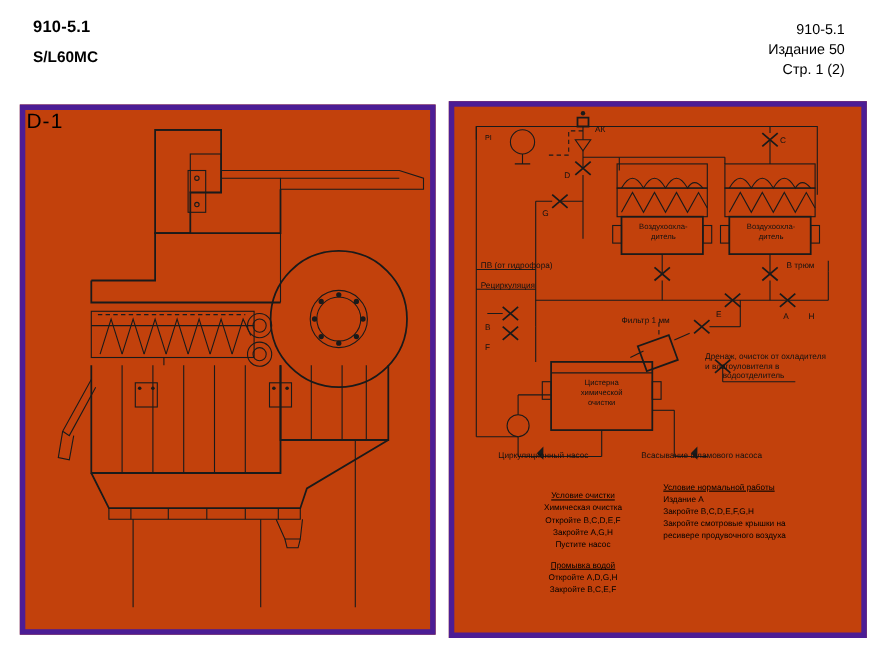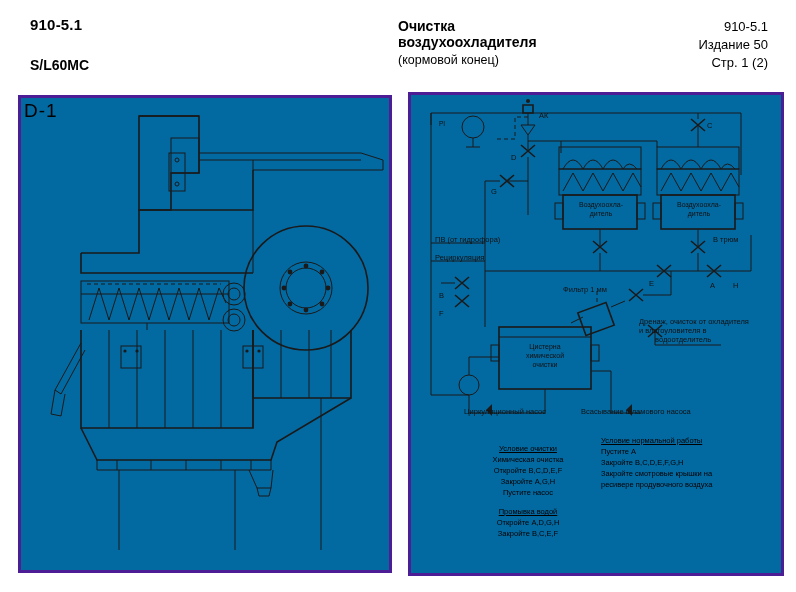--- a/index.html
+++ b/index.html
@@ -9,33 +9,33 @@
     font-family:"Liberation Sans", sans-serif;
     color:#000;
     position:relative;
     overflow:hidden;
   }
   .page{position:absolute;left:0;top:0;width:796px;height:476px;}
 
   
   .hdr-left{position:absolute;left:30px;top:16px;}
   .hdr-code{font-size:15px;font-weight:bold;letter-spacing:.2px;}
-  .hdr-model{font-size:14px;font-weight:bold;margin-top:24px;}
+  .hdr-model{font-size:14px;font-weight:bold;margin-top:10px;}
 
   .logo{position:absolute;left:255px;top:12px;width:108px;height:66px;}
   .logo svg{display:block;}
 
   .hdr-title{position:absolute;left:398px;top:18px;width:190px;}
   .hdr-title .t1{font-size:14px;font-weight:bold;line-height:16px;}
   .hdr-title .t2{font-size:12.5px;margin-top:3px;}
 
   .hdr-right{position:absolute;right:28px;top:18px;text-align:right;font-size:13px;line-height:18px;}
 
   
-  .panel{position:absolute;border:3px solid #4c1d95;background:#0369a1;}
+  .panel{position:absolute;border:5px solid #4c1d95;background:#c2410c;}
   #panel-left{left:18px;top:95px;width:368px;height:472px;}
   #panel-right{left:408px;top:92px;width:370px;height:478px;}
 
   .dlabel{position:absolute;left:24px;top:100px;font-size:19px;letter-spacing:1px;}
 
   svg.draw{position:absolute;left:0;top:0;}
   .s{fill:none;stroke:#1a1a1a;stroke-width:1;}
   .s2{fill:none;stroke:#1a1a1a;stroke-width:1.6;}
   .sth{fill:none;stroke:#1a1a1a;stroke-width:2.2;}
   .dash{fill:none;stroke:#1a1a1a;stroke-width:1;stroke-dasharray:4 3;}
@@ -51,25 +51,20 @@
 <body>
 
 <div class="page">
 
   <div class="hdr-left">
     <div class="hdr-code">910-5.1</div>
     <div class="hdr-model">S/L60MC</div>
   </div>
 
 
-  <div class="hdr-title">
-    <div class="t1">Очистка</div>
-    <div class="t1">воздухоохладителя</div>
-    <div class="t2">(кормовой конец)</div>
-  </div>
 
   <div class="hdr-right">
     <div>910-5.1</div>
     <div>Издание 50</div>
     <div>Стр. 1 (2)</div>
   </div>
 
   <div class="panel" id="panel-left">
     <svg class="draw" width="368" height="472" viewBox="0 0 368 472">
 
@@ -307,36 +302,36 @@
     <div class="cap" style="left:28px;top:214px;">F</div>
 
     <div class="boxlabel" style="left:92px;top:248px;width:84px;">Цистерна</div>
     <div class="boxlabel" style="left:92px;top:257px;width:84px;">химической</div>
     <div class="boxlabel" style="left:92px;top:266px;width:84px;">очистки</div>
 
     <div class="cap" style="left:228px;top:222px;">Дренаж, очисток от охладителя</div>
     <div class="cap" style="left:228px;top:231px;">и влагоуловителя в</div>
     <div class="cap" style="left:244px;top:240px;">водоотделитель</div>
 
-    <div class="cap" style="left:32px;top:312px;padding-left:21px;">Циркуляционный насос</div>
+    <div class="cap" style="left:19px;top:312px;padding-left:21px;">Циркуляционный насос</div>
     <div class="cap" style="left:170px;top:312px;">Всасывание шламового насоса</div>
 
     <div class="legend" style="left:42px;top:348px;width:150px;text-align:center;">
       <div class="hd">Условие очистки</div>
       <div>Химическая очистка</div>
       <div>Откройте B,C,D,E,F</div>
       <div>Закройте A,G,H</div>
       <div>Пустите насос</div>
       <div class="hd" style="margin-top:8px;">Промывка водой</div>
       <div>Откройте A,D,G,H</div>
       <div>Закройте B,C,E,F</div>
     </div>
 
     <div class="legend" style="left:190px;top:340px;width:176px;">
       <div class="hd">Условие нормальной работы</div>
-      <div>Пустите A</div>
+      <div>Издание A</div>
       <div>Закройте B,C,D,E,F,G,H</div>
       <div>Закройте смотровые крышки на</div>
       <div>ресивере продувочного воздуха</div>
     </div>
   </div>
 
 </div>
 
 </body></html>

